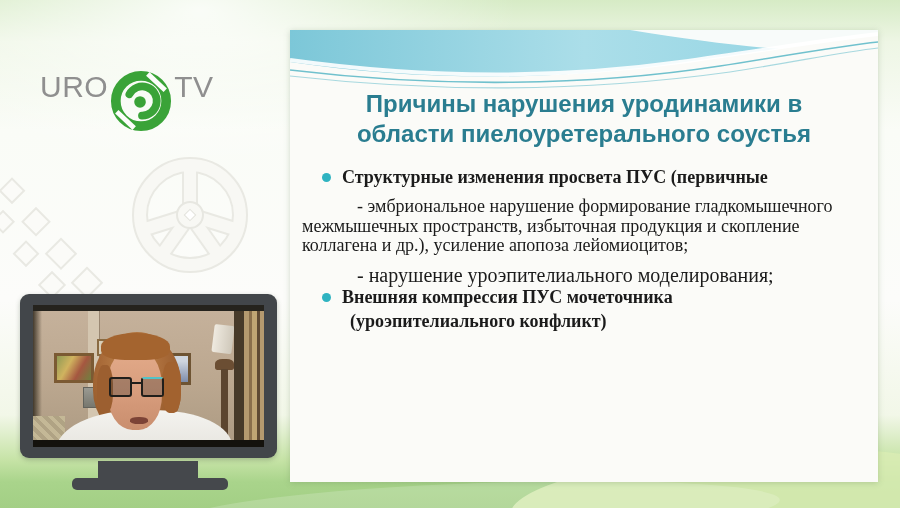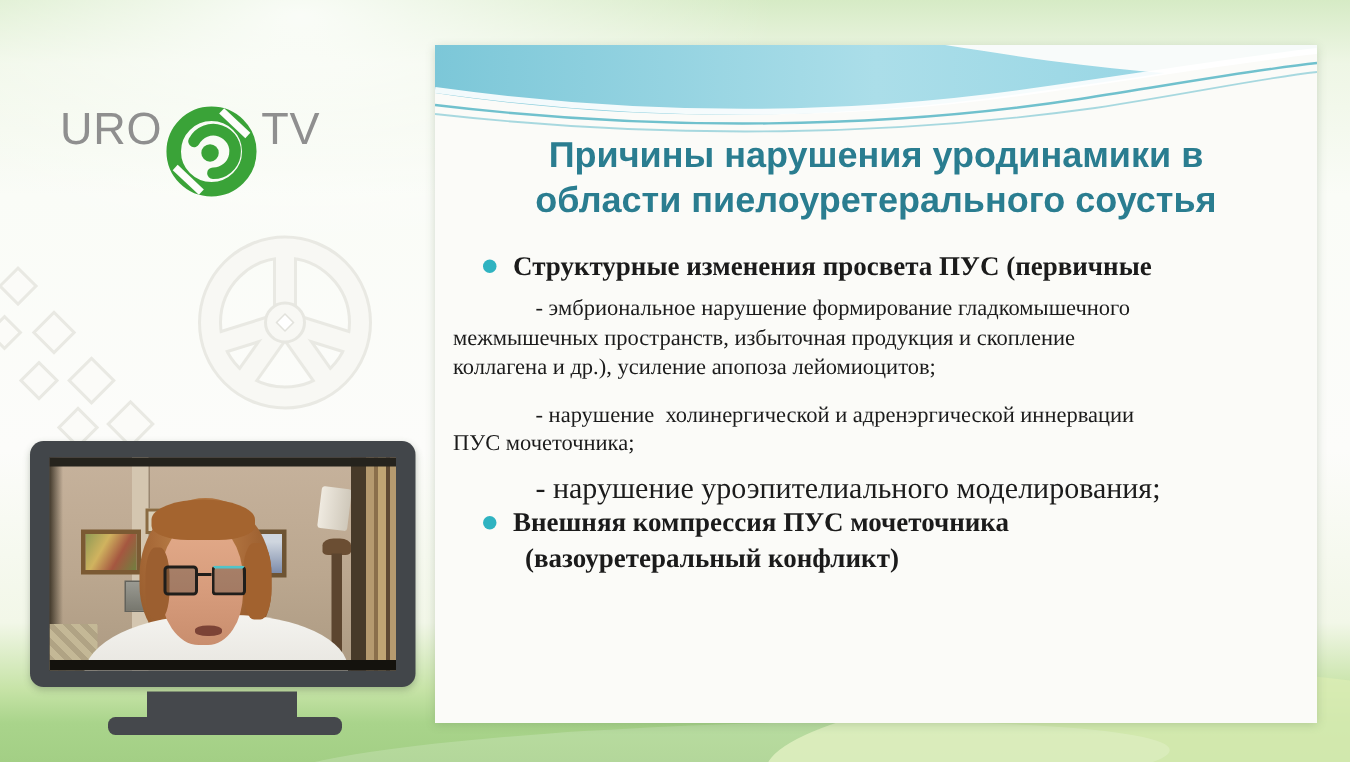--- a/index.html
+++ b/index.html
@@ -26,21 +26,21 @@
   .band{display:block;width:588px;height:80px;position:absolute;left:0;top:0;}
   .title{position:relative;margin-top:59px;text-align:center;color:var(--title,#2a7d90);
     font-size:24px;font-weight:600;line-height:30px;}
   .title .tl{white-space:pre;}
   .content{position:relative;margin-top:16px;color:#1b1b1b;font-family:"Liberation Serif",serif;}
   .bullet{position:relative;}
   .bullet .bl{white-space:pre;}
   .main{padding-left:52px;font-weight:bold;font-size:18px;line-height:24px;}
   .main .dot{position:absolute;left:32px;top:8px;width:9px;height:9px;border-radius:50%;
     background:var(--bullet_dot,#2fb3c1);}
-  .sub{padding-left:12px;font-size:15px;line-height:19.5px;}
+  .sub{padding-left:12px;font-size:18px;line-height:19.5px;}
   .sub .first{padding-left:55px;}
   .sub.big{font-size:20px;line-height:20px;}
   .b0{margin-top:0;}
   .b1{margin-top:8px;}
   .b2{margin-top:12px;}
   .b3{margin-top:9px;}
   .b4{margin-top:0;}
   .ind2{padding-left:8px;}
   
   .monitor{position:absolute;left:20px;top:294px;width:257px;height:164px;background:var(--monitor_gray,#42464a);
@@ -163,31 +163,27 @@
   <div class="content">
     <div class="bullet main b0">
       <span class="dot"></span>
       <div class="bl">Структурные изменения просвета ПУС (первичные</div>
     </div>
     <div class="bullet sub b1">
       <div class="bl first">- эмбриональное нарушение формирование гладкомышечного</div>
       <div class="bl">межмышечных пространств, избыточная продукция и скопление</div>
       <div class="bl">коллагена и др.), усиление апопоза лейомиоцитов;</div>
     </div>
-    <div class="bullet sub b2">
-      <div class="bl first">- нарушение  холинергической и адренэргической иннервации</div>
-      <div class="bl">ПУС мочеточника;</div>
-    </div>
     <div class="bullet sub big b3">
       <div class="bl first">- нарушение уроэпителиального моделирования;</div>
     </div>
     <div class="bullet main b4">
       <span class="dot"></span>
       <div class="bl">Внешняя компрессия ПУС мочеточника</div>
-      <div class="bl ind2">(вазоуретеральный конфликт)</div>
+      <div class="bl ind2">(уроэпителиального конфликт)</div>
     </div>
   </div>
 </div>
 
 <div class="monitor">
   <div class="video">
     <div class="wall"></div>
     <div class="shadow-left"></div>
     <div class="door"></div>
     <div class="frameA"></div>

